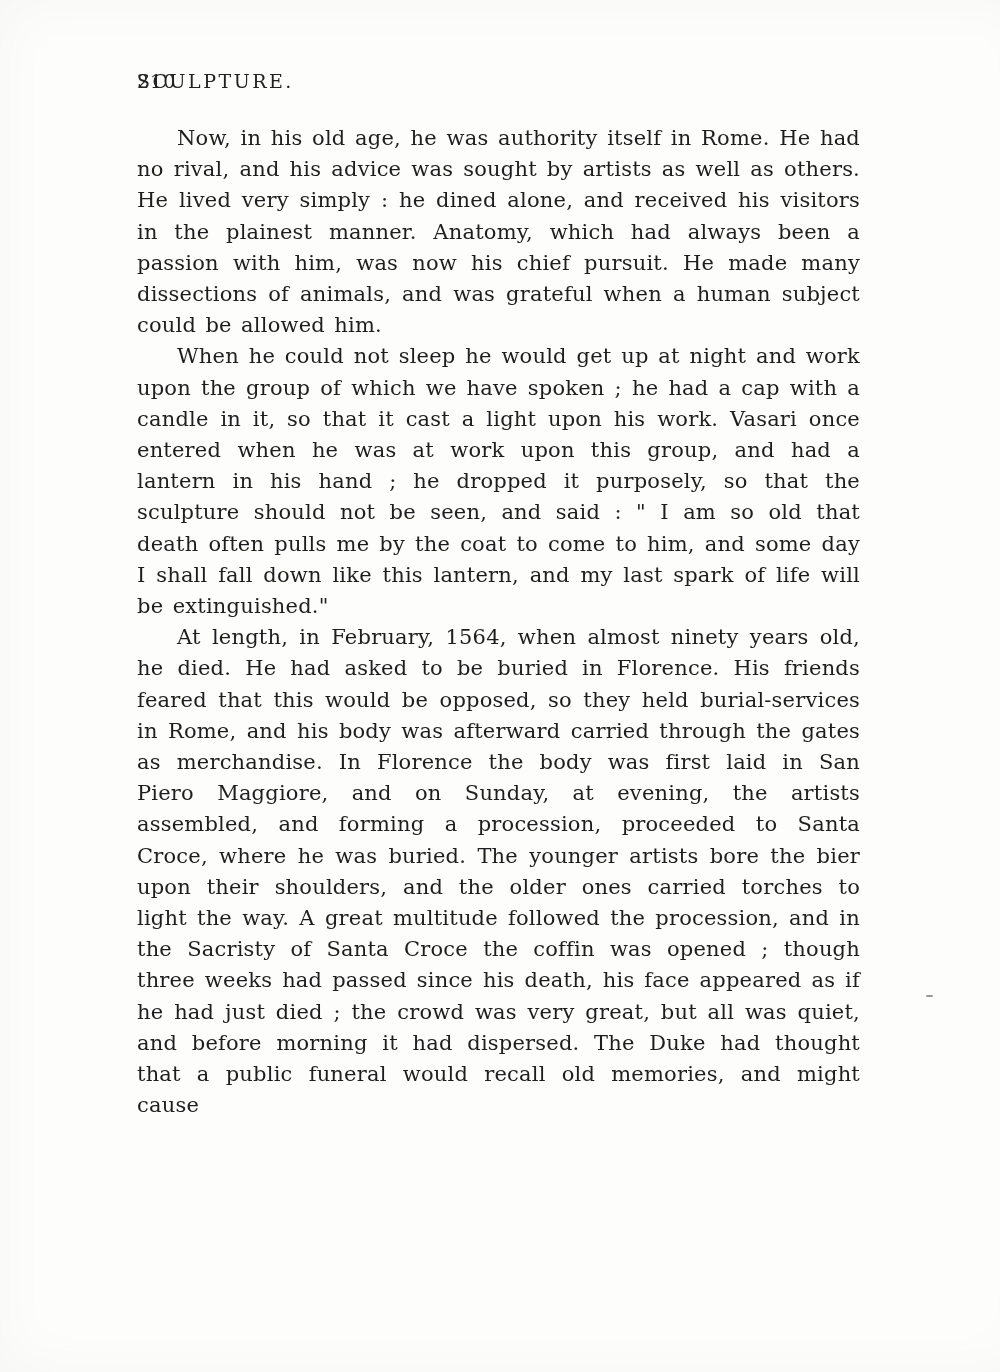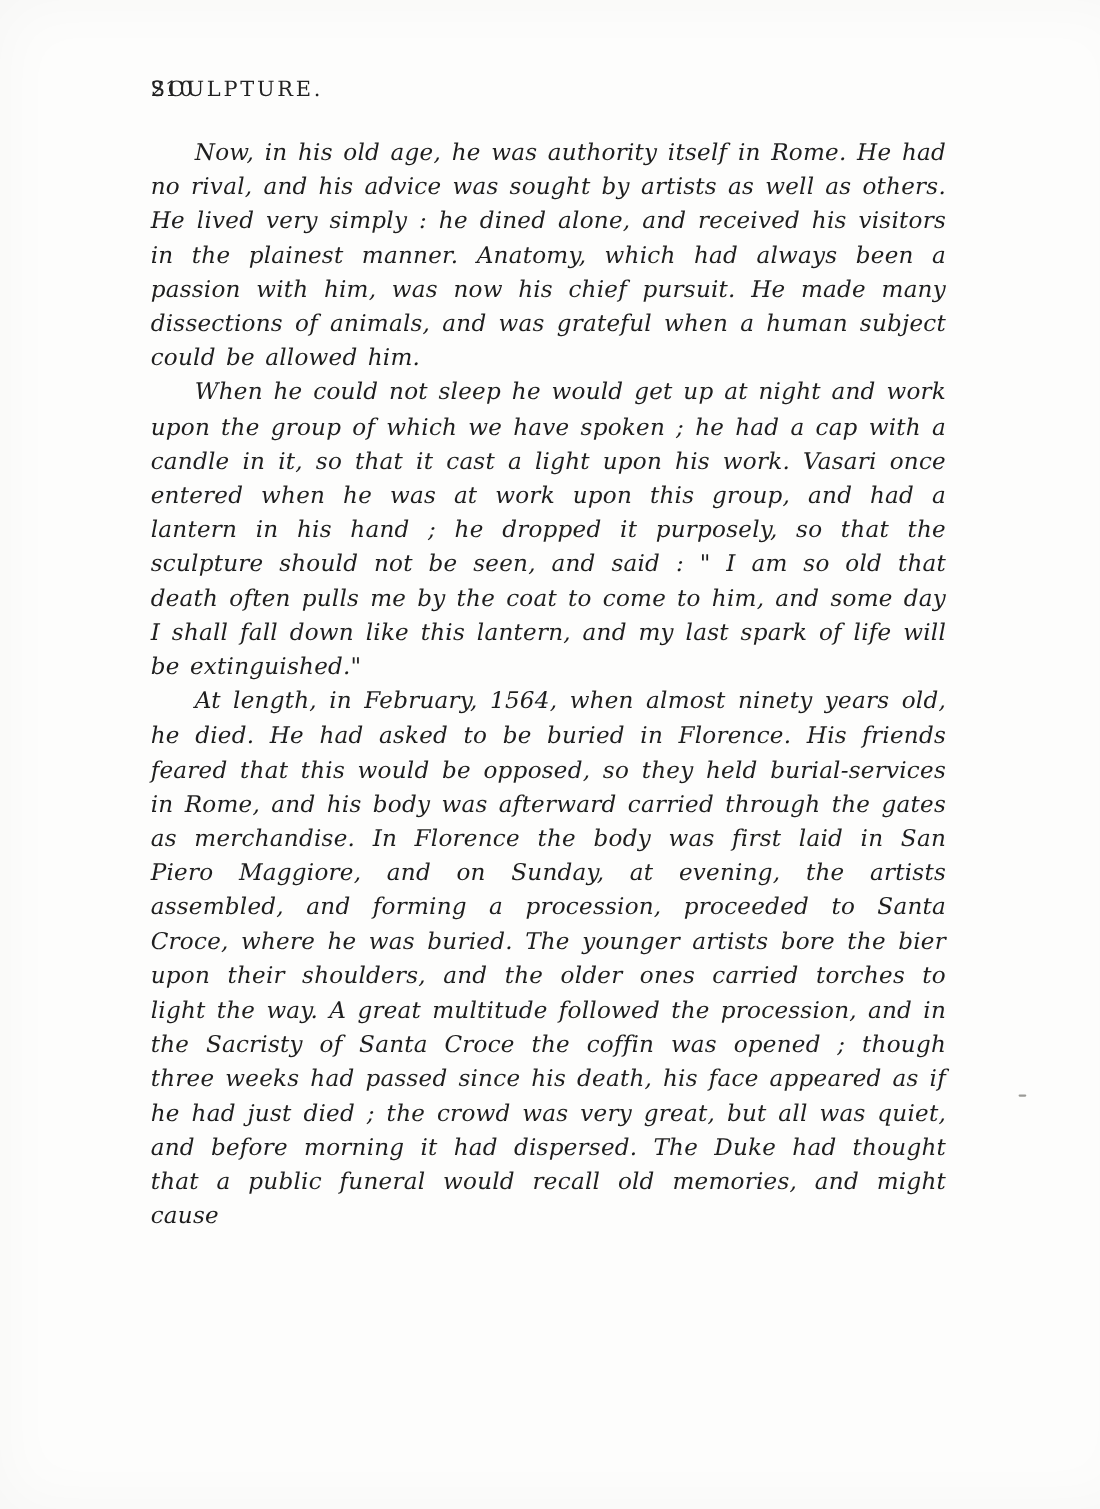--- a/index.html
+++ b/index.html
@@ -46,21 +46,20 @@
   .text-block {
     position: absolute;
     top: 123px;
     left: 137px;
     width: 723px;
     font-size: 21px;
     line-height: 31.2px;
     text-align: justify;
     letter-spacing: 0.2px;
     word-spacing: 2.5px;
-    font-style: italic;
   }
   .text-block p {
     margin: 0;
     text-indent: 40px;
   }
   .scan-artifact {
     position: absolute;
     left: 926px;
     top: 995px;
     width: 7px;

